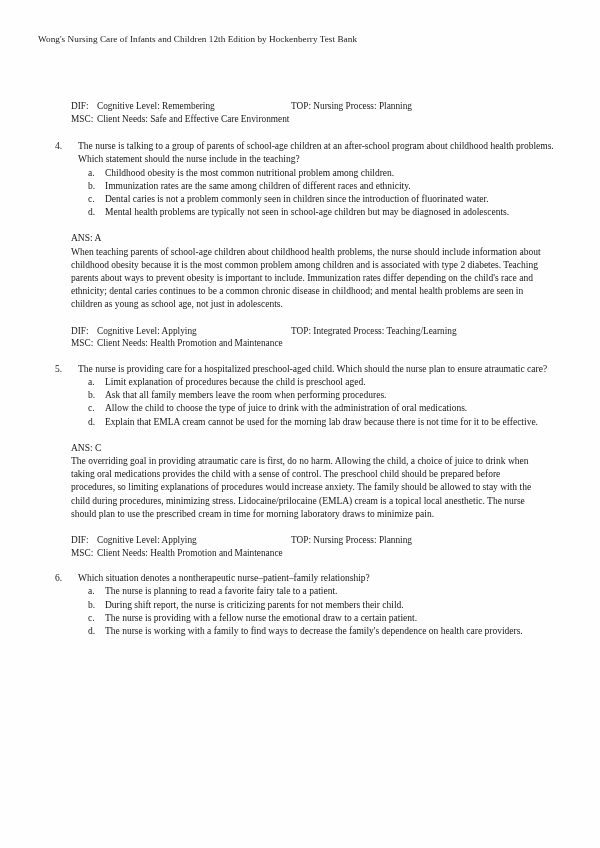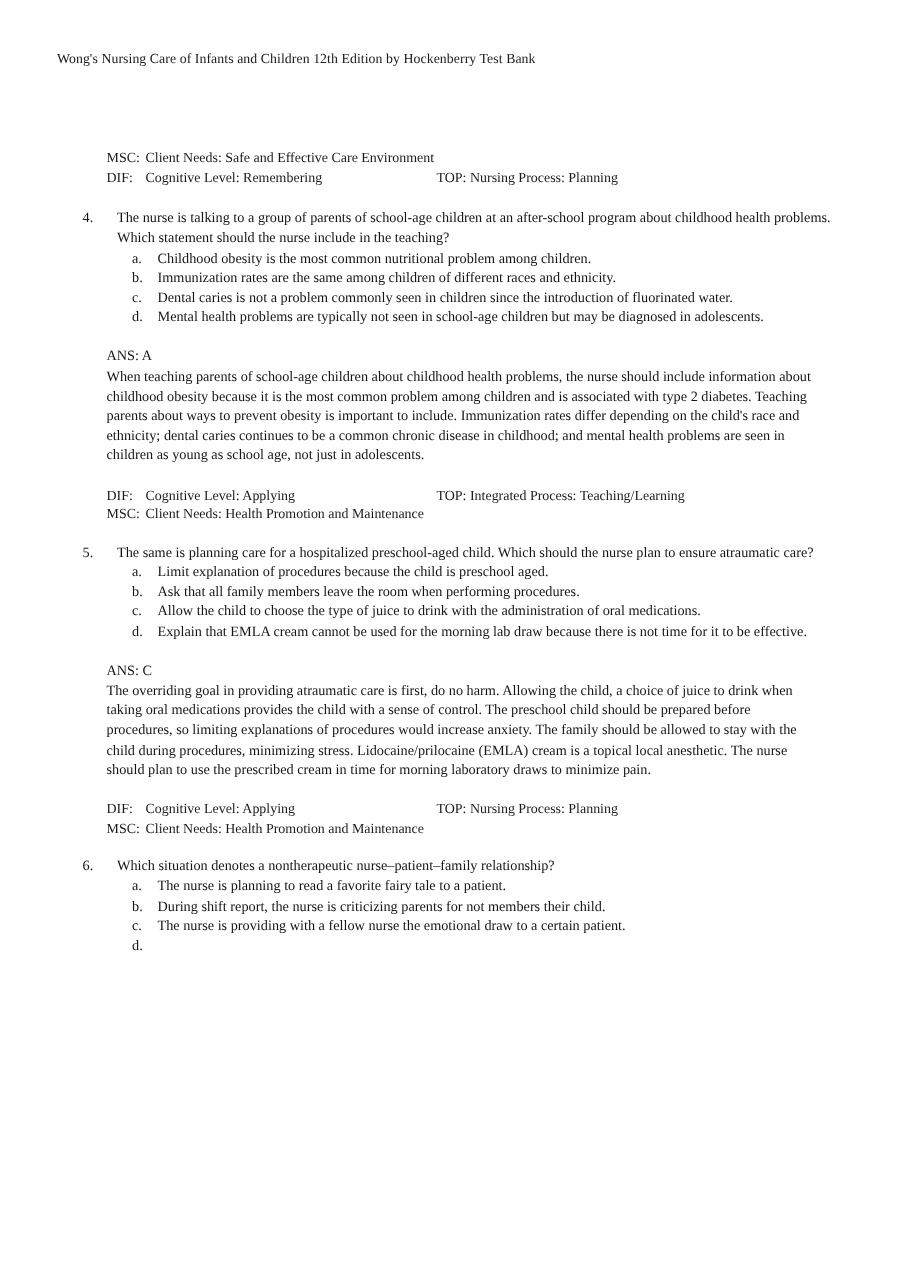--- a/index.html
+++ b/index.html
@@ -101,22 +101,22 @@
 </head>
 <body>
 
 <div class="page">
 
   <div class="running-head">Wong's Nursing Care of Infants and Children 12th Edition by Hockenberry Test Bank</div>
 
   <div class="content">
 
     <div class="meta-block">
+      <span class="meta-line"><span class="meta-key">DIF:</span><span class="meta-mid">Cognitive Level: Remembering</span><span>TOP: Nursing Process: Planning</span></span>
       <span class="meta-line"><span class="meta-key">MSC:</span><span>Client Needs: Safe and Effective Care Environment</span></span>
-      <span class="meta-line"><span class="meta-key">DIF:</span><span class="meta-mid">Cognitive Level: Remembering</span><span>TOP: Nursing Process: Planning</span></span>
     </div>
 
     <div class="sp-15"></div>
 
     <div class="qblock">
       <div class="qhead">
         <span class="qnum">4.</span>
         <span>The nurse is talking to a group of parents of school-age children at an after-school program about childhood health problems. Which statement should the nurse include in the teaching?</span>
       </div>
       <div class="opt">
@@ -147,21 +147,21 @@
         <span class="meta-line"><span class="meta-key">DIF:</span><span class="meta-mid">Cognitive Level: Applying</span><span>TOP: Integrated Process: Teaching/Learning</span></span>
         <span class="meta-line"><span class="meta-key">MSC:</span><span>Client Needs: Health Promotion and Maintenance</span></span>
       </div>
     </div>
 
     <div class="sp-13"></div>
 
     <div class="qblock">
       <div class="qhead">
         <span class="qnum">5.</span>
-        <span>The same is planning care for a hospitalized preschool-aged child. Which should the nurse plan to ensure atraumatic care?</span>
+        <span>The nurse is providing care for a hospitalized preschool-aged child. Which should the nurse plan to ensure atraumatic care?</span>
       </div>
       <div class="opt">
         <span class="optletter">a.</span>
         <span>Limit explanation of procedures because the child is preschool aged.</span>
       </div>
       <div class="opt">
         <span class="optletter">b.</span>
         <span>Ask that all family members leave the room when performing procedures.</span>
       </div>
       <div class="opt">
@@ -200,17 +200,18 @@
       <div class="opt">
         <span class="optletter">b.</span>
         <span>During shift report, the nurse is criticizing parents for not members their child.</span>
       </div>
       <div class="opt">
         <span class="optletter">c.</span>
         <span>The nurse is providing with a fellow nurse the emotional draw to a certain patient.</span>
       </div>
       <div class="opt">
         <span class="optletter">d.</span>
+        <span>The nurse is working with a family to find ways to decrease the family's dependence on health care providers.</span>
       </div>
     </div>
 
   </div>
 </div>
 
 </body></html>

